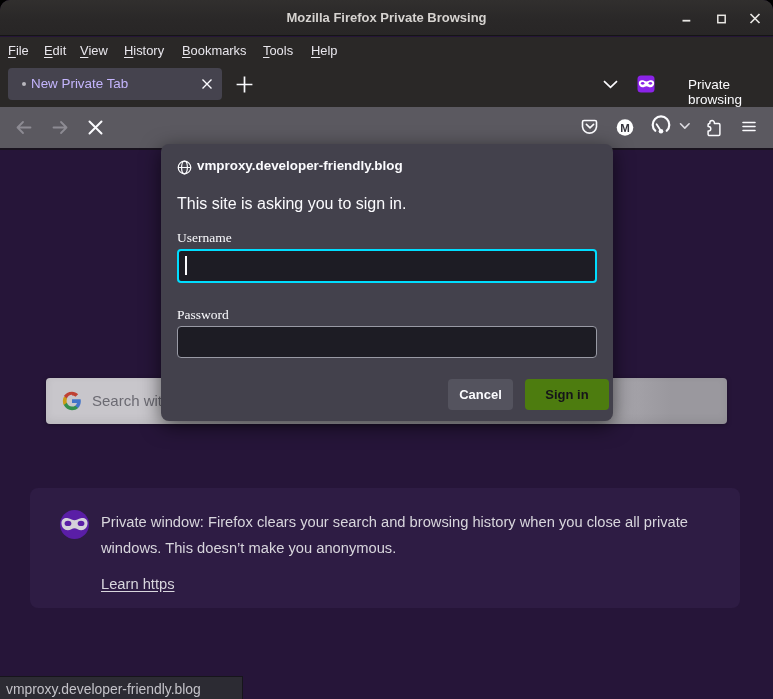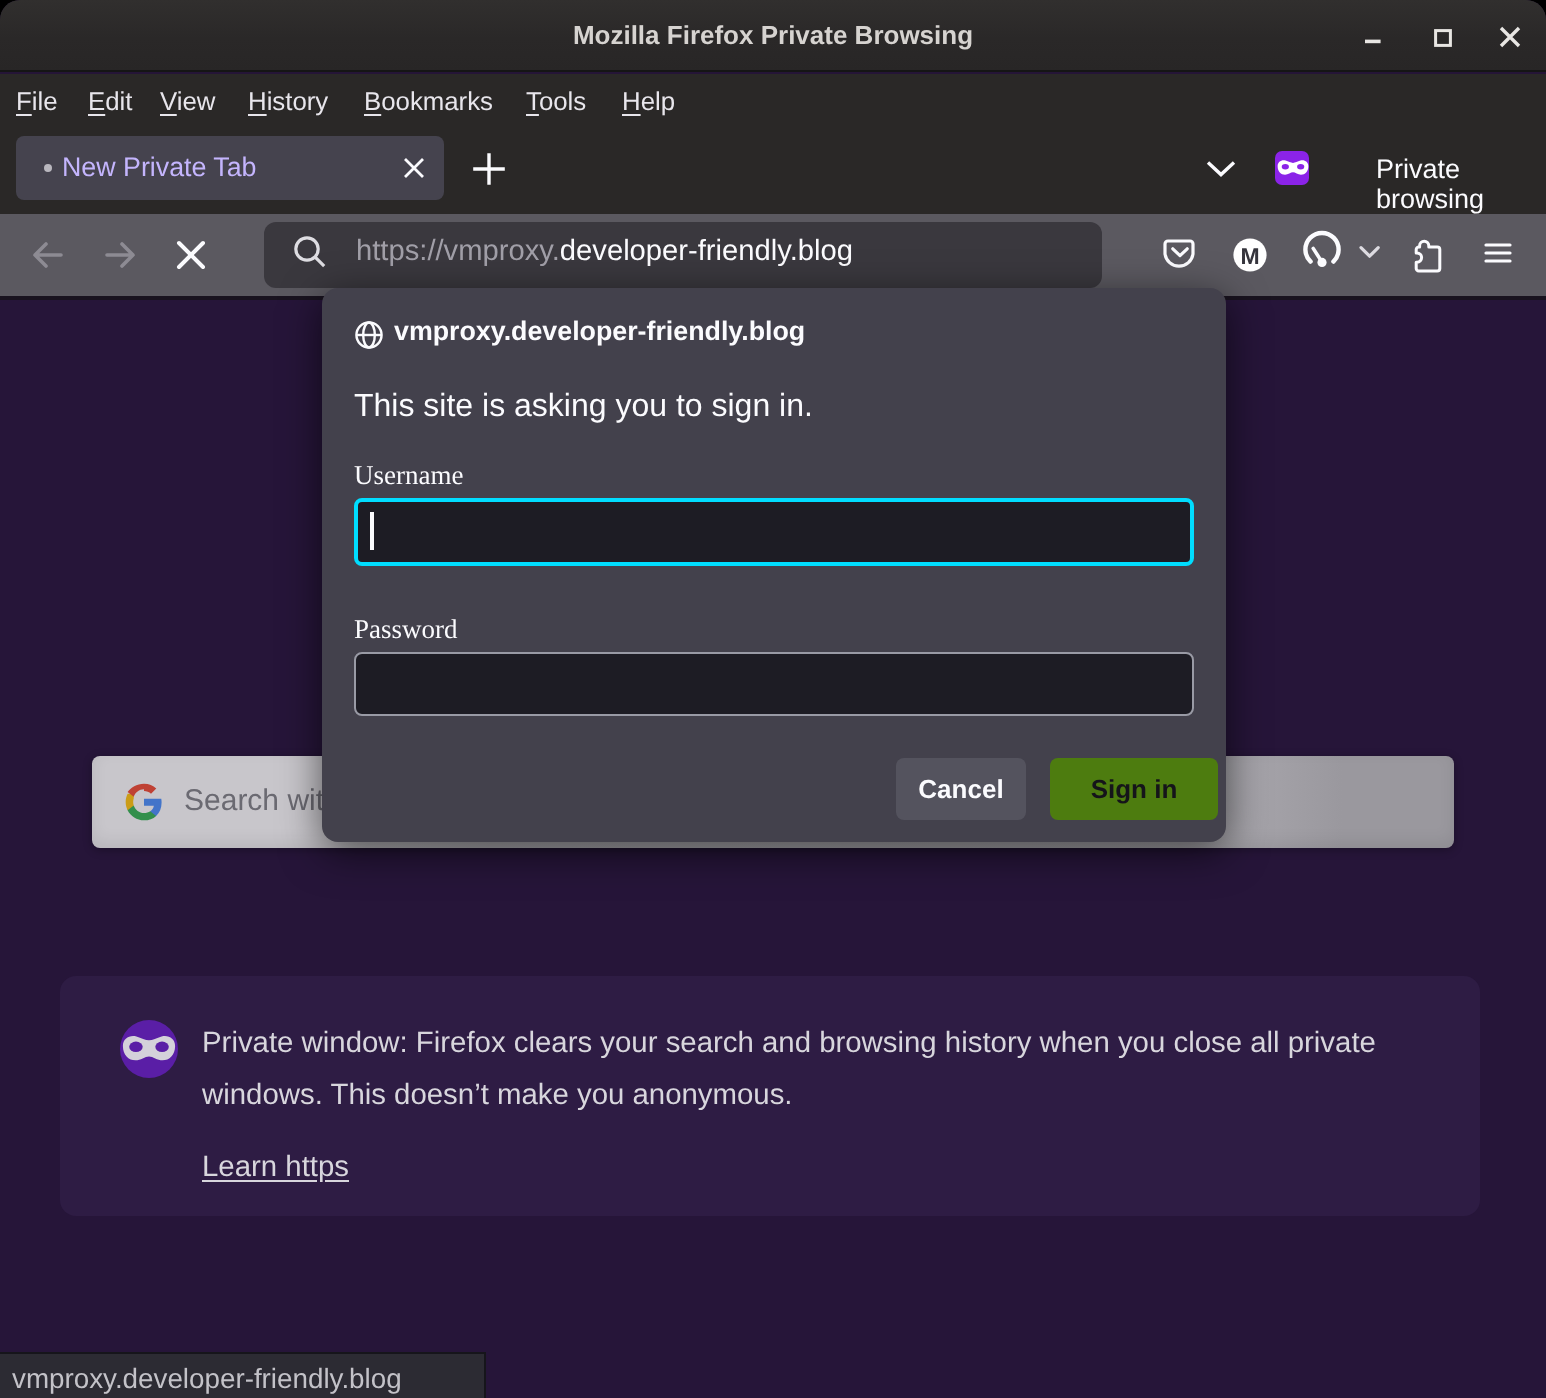--- a/index.html
+++ b/index.html
@@ -140,29 +140,20 @@
 
         <path d="M680.5 16.8 l4.3 4.3 4.3-4.3" stroke="#dddbe1" stroke-width="1.6"></path>
 
         <path d="M709.8 16.5 v-0.6 a2.3 2.3 0 1 1 4.6 0 v0.6 h4.2 a1.3 1.3 0 0 1 1.3 1.3 v9.4 a1.3 1.3 0 0 1-1.3 1.3 h-9.2 a1.3 1.3 0 0 1-1.3-1.3 v-3.1 h0.4 a2.3 2.3 0 1 0 0-4.6 h-0.4 v-1.7 a1.3 1.3 0 0 1 1.3-1.3 Z" stroke="#fbfbfe" stroke-width="1.5"></path>
 
         <g stroke="#fbfbfe" stroke-width="1.6">
           <path d="M743 15.5 h12 M743 19.5 h12 M743 23.5 h12"></path>
         </g>
       </g>
     </svg>
-    <div class="urlbar">
-      <svg width="20" height="20" viewBox="0 0 20 20" style="position:absolute;left:13px;top:5px;">
-        <g fill="none" stroke="#dedde2" stroke-width="1.6">
-          <circle cx="8.5" cy="8.5" r="5.6"></circle>
-          <path d="M12.7 12.7 l4.4 4.4"></path>
-        </g>
-      </svg>
-      <div class="urltext"><span class="dim">https://vmproxy.</span>developer-friendly.blog</div>
-    </div>
   </div>
   <div class="navsep"></div>
 
   <div class="content">
     <div class="searchbar">
       <svg width="20" height="20" viewBox="0 0 48 48" style="position:absolute;left:16px;top:13px;">
         <path fill="#4374c9" d="M45.12 24.5c0-1.56-.14-3.06-.4-4.5H24v8.51h11.84c-.51 2.75-2.06 5.08-4.39 6.64v5.52h7.11c4.16-3.83 6.56-9.47 6.56-16.17z"></path>
         <path fill="#338f4c" d="M24 46c5.94 0 10.92-1.97 14.56-5.33l-7.11-5.52c-1.97 1.32-4.49 2.1-7.45 2.1-5.73 0-10.58-3.87-12.31-9.07H4.34v5.7C7.96 41.07 15.4 46 24 46z"></path>
         <path fill="#cb9c17" d="M11.69 28.18C11.25 26.86 11 25.45 11 24s.25-2.86.69-4.18v-5.7H4.34C2.85 17.09 2 20.45 2 24c0 3.55.85 6.91 2.34 9.88l7.35-5.7z"></path>
         <path fill="#bf4134" d="M24 10.75c3.23 0 6.13 1.11 8.41 3.29l6.31-6.31C34.91 4.18 29.93 2 24 2 15.4 2 7.96 6.93 4.34 12.12l7.35 5.7c1.73-5.2 6.58-9.07 12.31-9.07z"></path>

